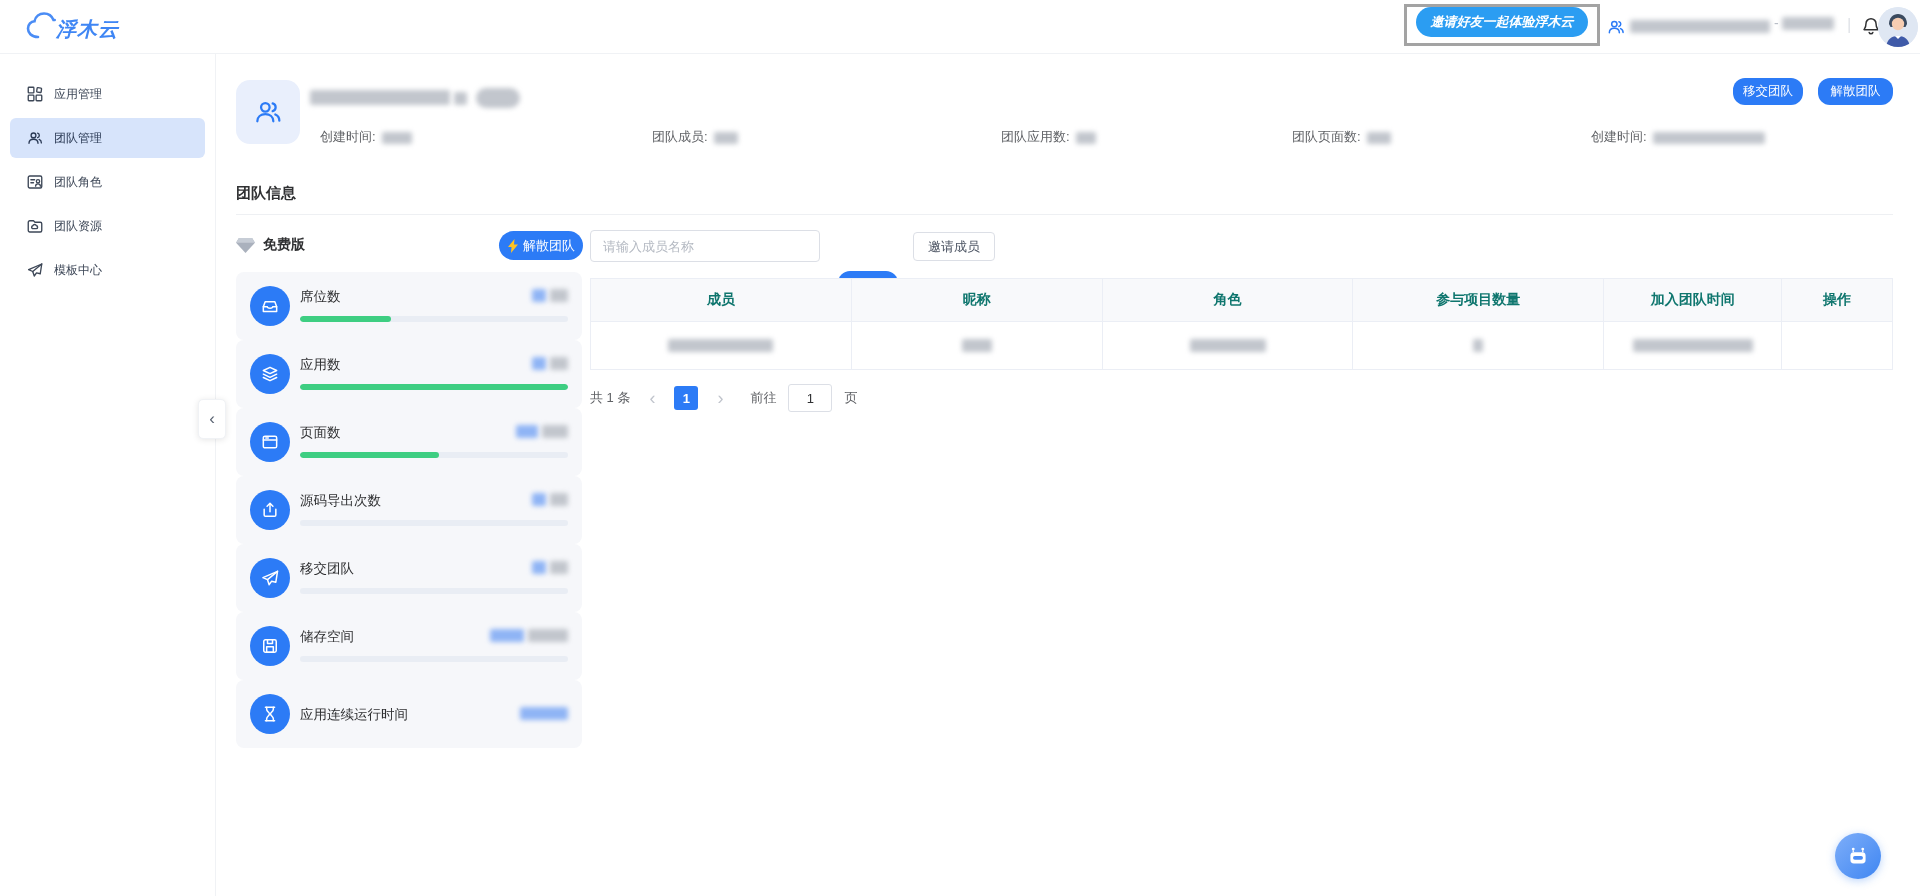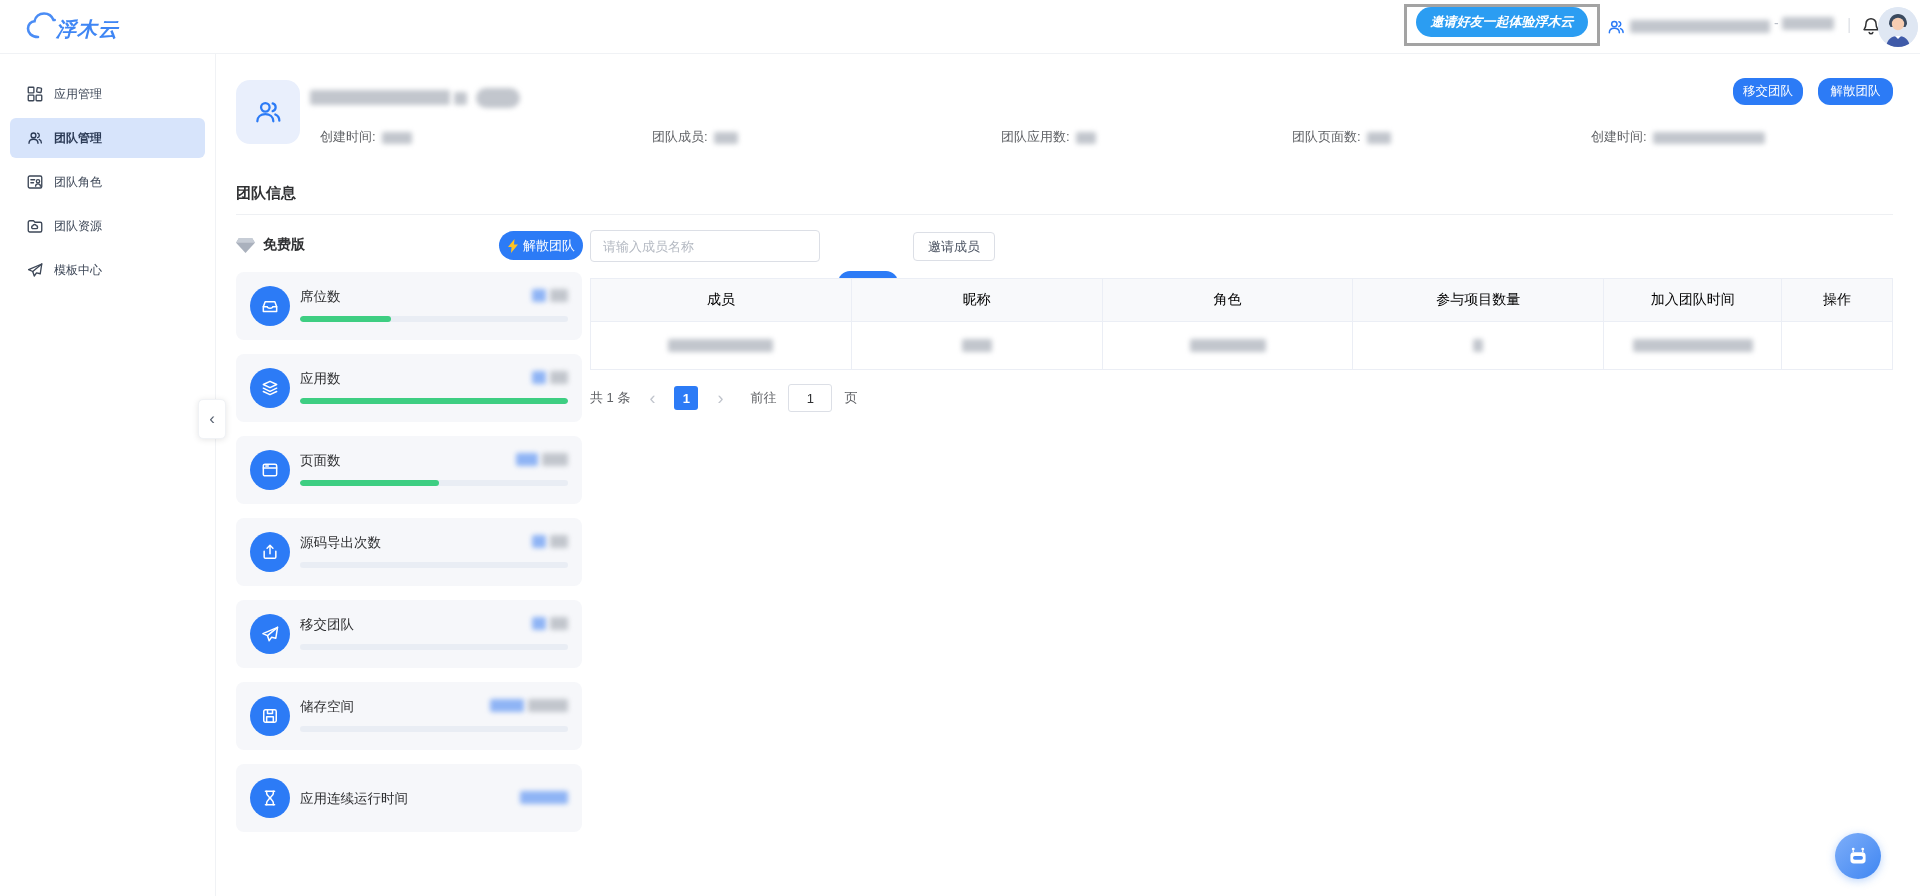--- a/index.html
+++ b/index.html
@@ -21,21 +21,21 @@
   .avatar { position:absolute; left:1878px; top:7px; width:40px; height:40px; border-radius:50%; overflow:hidden; background:#dfe7f3; cursor:pointer; }
 
   
   .blur { display:inline-block; background:#c2c6cd; filter:blur(2.5px); border-radius:2px; height:13px; vertical-align:middle; }
   .blur.blue { background:#8fb4f5; }
 
   
   .sidebar { position:absolute; top:54px; left:0; width:216px; bottom:0; background:#fff; border-right:1px solid #f0f2f5; padding-top:16px; }
   .side-item { display:flex; align-items:center; gap:10px; height:40px; margin:4px 10px; padding-left:16px; border-radius:6px; font-size:12px; color:#3d4757; cursor:pointer;text-align:center; }
   .side-item svg { flex:0 0 auto; }
-  .side-item.active { background:#d7e4fb; color:#2b3a55; font-weight:bold; }
+  .side-item.active { background:#d7e4fb; color:#2b3a55; font-weight:normal; }
   .collapse-btn { position:absolute; left:198px; top:399px; width:28px; height:40px; background:#fff; border:1px solid #f0f2f5; border-radius:5px; box-shadow:0 1px 6px rgba(0,0,0,.10); display:flex; align-items:center; justify-content:center; color:#5a6372; font-size:17px; cursor:pointer; z-index:30; }
 
   
   .main { position:absolute; top:54px; left:216px; width:1704px; bottom:0; background:#fff; }
   .team-icon { position:absolute; left:20px; top:26px; width:64px; height:64px; border-radius:14px; background:#e9effc; display:flex; align-items:center; justify-content:center; }
   .team-name-blur { position:absolute; left:94px; top:36px; width:140px; height:15px; }
   .team-edit-blur { position:absolute; left:238px; top:38px; width:13px; height:13px; }
   .team-badge-blur { position:absolute; left:260px; top:34px; width:44px; height:20px; border-radius:10px; }
   .team-field { position:absolute; top:74px; font-size:13px; color:#606266; white-space:nowrap; }
   .team-field .blur { margin-left:6px; height:12px; }
@@ -44,42 +44,42 @@
   .transfer-btn { position:absolute; left:1517px; top:24px; width:70px; height:27px; }
   .dissolve-btn { position:absolute; left:1602px; top:24px; width:75px; height:27px; }
 
   .section-title { position:absolute; left:20px; top:130px; font-size:15px; font-weight:bold; color:#303133; }
   .section-divider { position:absolute; left:20px; right:27px; top:160px; height:1px; background:#eef0f3; }
 
   .plan-row { position:absolute; left:20px; top:177px; height:28px; display:flex; align-items:center; gap:8px; }
   .plan-name { font-size:14px; font-weight:bold; color:#303133; }
   .upgrade-btn { position:absolute; left:283px; top:177px; width:84px; height:29px; border:none; border-radius:15px; background:#2c7bf6; color:#fff; font-size:13px; font-family:inherit; cursor:pointer; display:flex; align-items:center; justify-content:center; gap:4px; }
 
-  .quota-list { position:absolute; left:20px; top:218px; width:346px; display:flex; flex-direction:column; gap:14px; }
+  .quota-list { position:absolute; left:20px; top:218px; width:346px; display:flex; flex-direction:column; gap:0; }
   .quota-card { position:relative; height:68px; background:#f6f7fa; border-radius:8px; }
   .quota-icon { position:absolute; left:14px; top:14px; width:40px; height:40px; border-radius:50%; background:#2c7bf6; display:flex; align-items:center; justify-content:center; }
   .quota-label { position:absolute; left:64px; top:16px; font-size:13.5px; color:#303133; }
   .quota-value { position:absolute; right:14px; top:17px; display:flex; align-items:center; gap:4px; }
   .quota-track { position:absolute; left:64px; right:14px; top:44px; height:6px; border-radius:3px; background:#e9edf4; overflow:hidden; }
   .quota-fill { height:100%; border-radius:3px; background:#3ece82; width:0; }
   .quota-card.no-bar .quota-label { top:26px; }
   .quota-card.no-bar .quota-value { top:27px; }
 
   
   .search-input { position:absolute; left:374px; top:176px; width:230px; height:32px; border:1px solid #dcdfe6; border-radius:4px; padding:0 12px; font-size:13px; font-family:inherit; color:#303133; }
   .search-input::placeholder { color:#b4b9c2; }
   .query-btn { position:absolute; left:622px; top:178px; width:60px; height:29px; font-size:13px;margin-top:39px; }
   .invite-member-btn { position:absolute; left:697px; top:178px; width:82px; height:29px; background:#fff; border:1px solid #dcdfe6; border-radius:4px; color:#4a5261; font-size:13px; font-family:inherit; cursor:pointer; }
 
   .member-table { position:absolute; left:374px; top:224px; width:1303px; border:1px solid #ebeef5; }
   .tr { display:flex; }
   .th,.td { border-right:1px solid #ebeef5; display:flex; align-items:center; justify-content:center; }
   .th:last-child,.td:last-child { border-right:none; }
   .thead .tr { background:#f8f9fb; height:42px; }
-  .th { font-size:14px; font-weight:normal; color:#000000; }
+  .th { font-size:14px; font-weight:bold; color:#0f766e; }
   .tbody .tr { background:#fff; height:48px; border-top:1px solid #ebeef5; }
   .c0{width:261px;} .c1{width:251px;} .c2{width:251px;} .c3{width:251px;} .c4{width:178px;} .c5{width:110px;}
 
   .pagination { position:absolute; left:374px; top:330px; display:flex; align-items:center; gap:10px; font-size:13px; color:#606266; }
   .pg-arrow { width:24px; height:24px; display:flex; align-items:center; justify-content:center; color:#c0c4cc; font-size:18px; cursor:pointer; user-select:none; }
   .pg-page { width:24px; height:24px; background:#2c7bf6; color:#fff; font-weight:bold; border-radius:3px; display:flex; align-items:center; justify-content:center; font-size:13px; cursor:pointer; }
   .pg-goto-input { width:44px; height:28px; border:1px solid #dcdfe6; border-radius:3px; text-align:center; font-size:13px; font-family:inherit; color:#303133; margin:0 2px; }
 
   .bot-fab { position:absolute; left:1835px; top:833px; width:46px; height:46px; border-radius:50%; background:linear-gradient(135deg,#7eaef9,#3f86f2); display:flex; align-items:center; justify-content:center; cursor:pointer; box-shadow:0 2px 8px rgba(63,134,242,.35); z-index:25; }
 </style>

